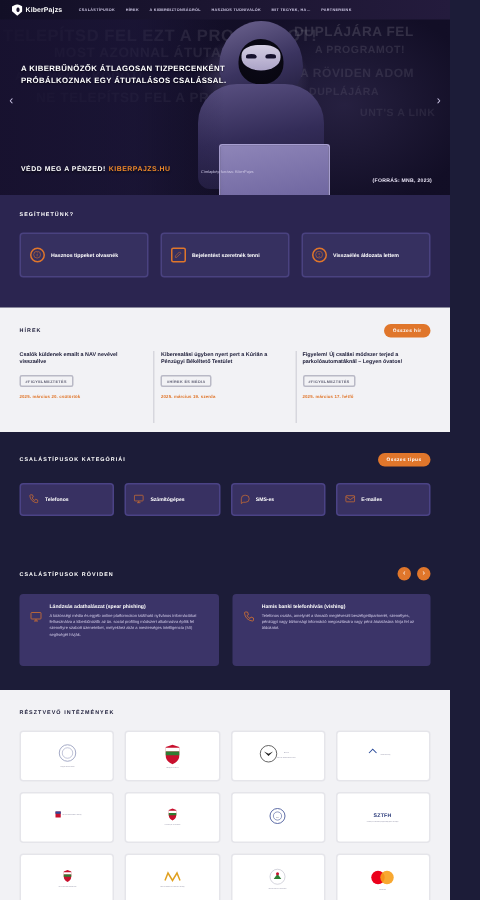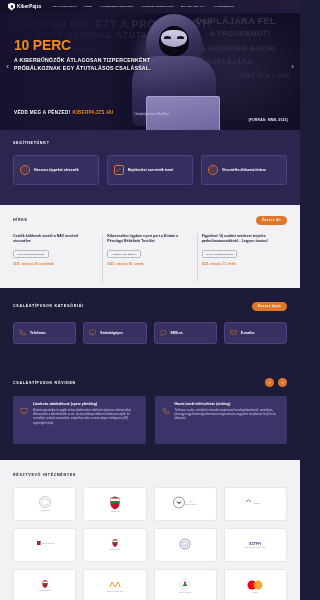--- a/index.html
+++ b/index.html
@@ -234,21 +234,20 @@
         <div class="face"></div>
         <div class="mask"></div>
         <div class="torso"></div>
         <div class="laptop-lid"></div>
 
       </div>
     </div>
     <div class="hero-fade"></div>
 
     <div class="hero-copy">
-      <div class="hero-title">10 PERC</div>
       <div class="hero-sub">A KIBERBŰNÖZŐK ÁTLAGOSAN TIZPERCENKÉNT PRÓBÁLKOZNAK EGY ÁTUTALÁSOS CSALÁSSAL.</div>
     </div>
 
     <div class="hero-cta">
       <span>VÉDD MEG A PÉNZED!</span><b>KIBERPAJZS.HU</b>
     </div>
 
     <div class="hero-caption">Címlapkép forrása: KiberPajzs</div>
     <div class="hero-source">(FORRÁS: MNB, 2023)</div>
 

